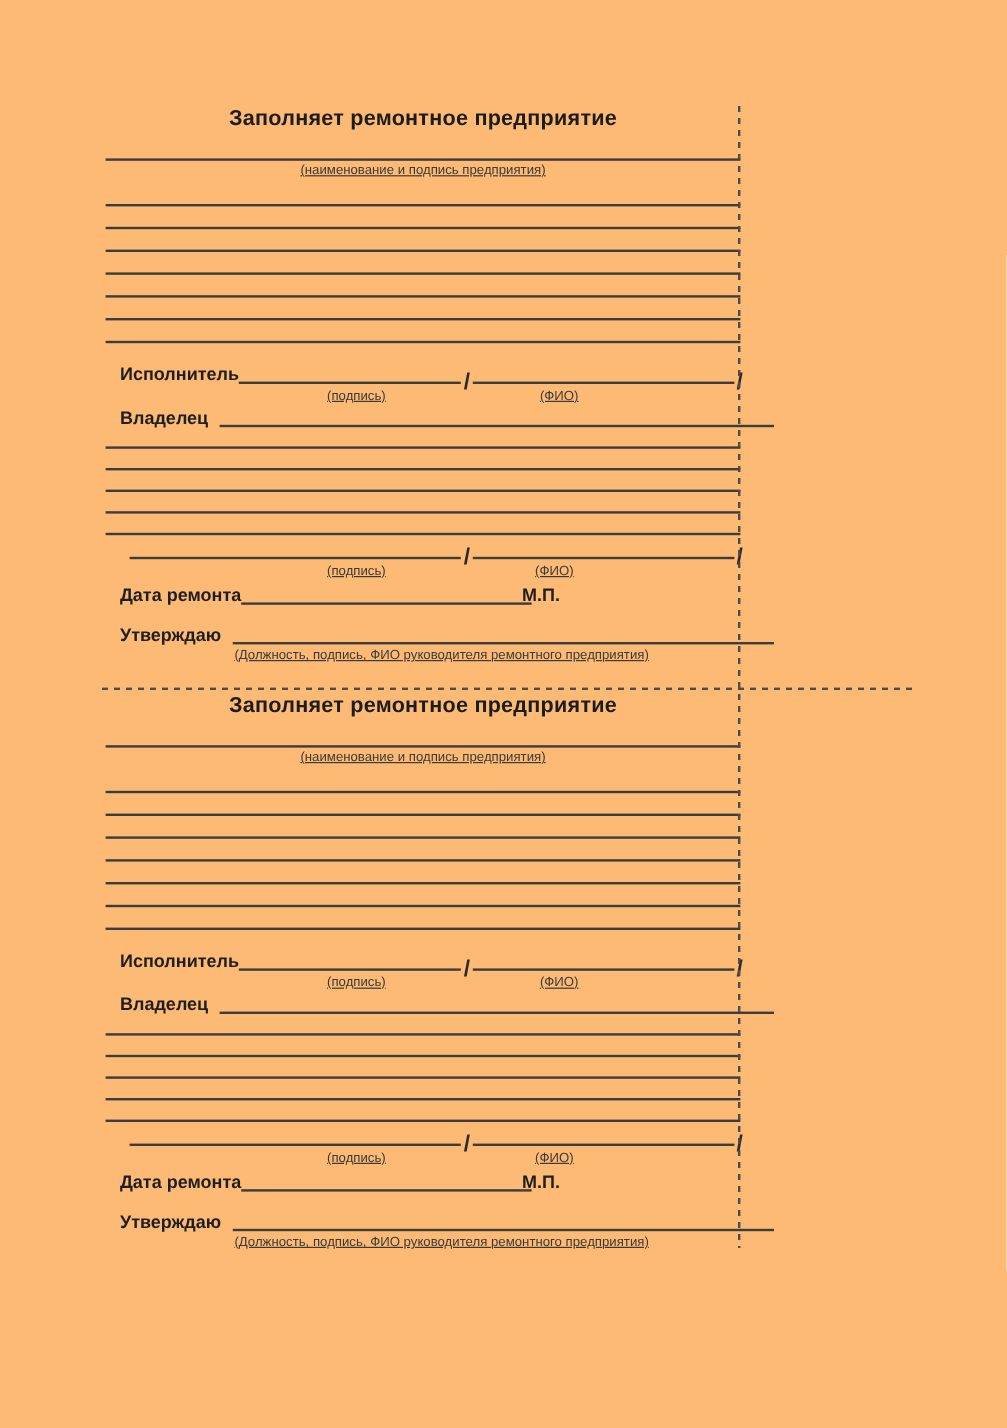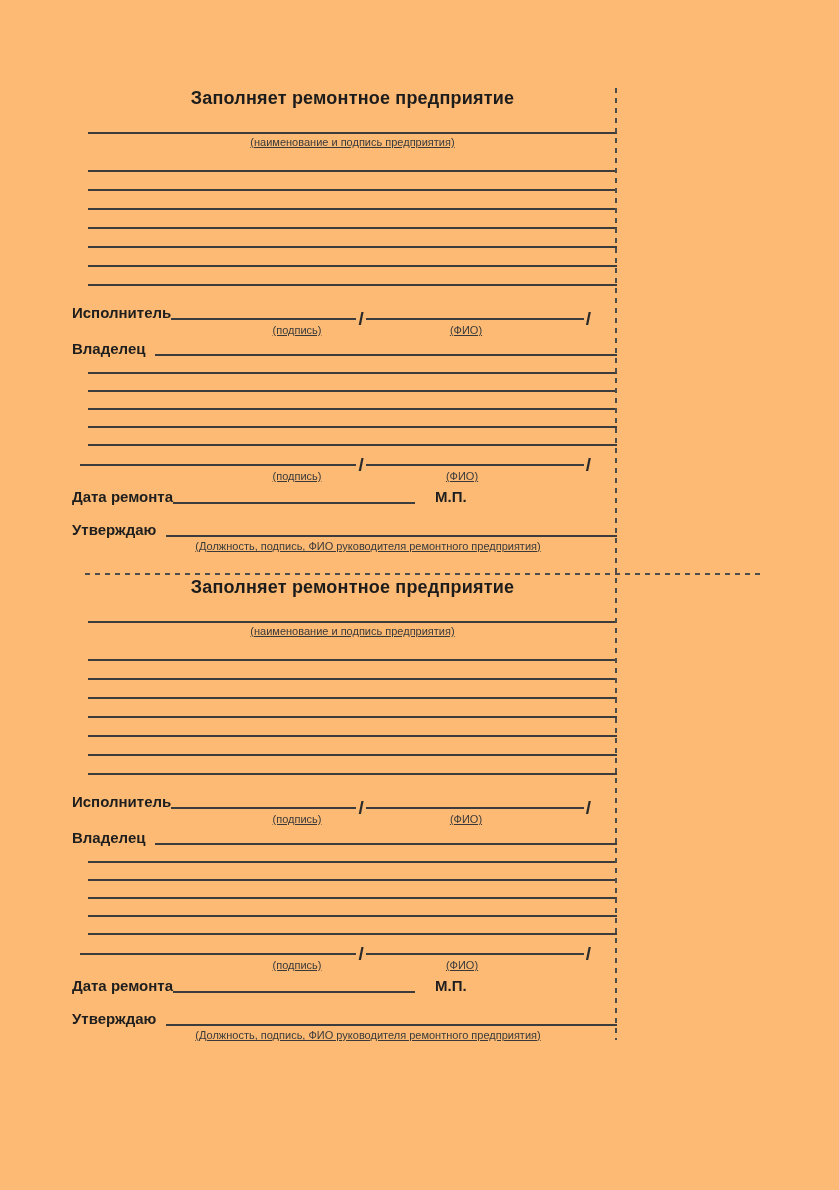--- a/index.html
+++ b/index.html
@@ -19,21 +19,21 @@
   }
   .rule{
     position:absolute;height:0;border-bottom:2px solid #3c3c3c;
   }
   .caption{
     position:absolute;font-size:11px;color:#3a3a3a;text-align:center;
     white-space:nowrap;
     text-decoration:underline;
   }
   .flex-row{
-    position:absolute;display:flex;align-items:flex-end;height:17px;
+    position:absolute;display:flex;align-items:flex-end;height:17px;margin-left:28px;
   }
   .lbl{
     font-size:15px;font-weight:700;color:#1e1e1e;white-space:nowrap;
     line-height:17px;
   }
   .lbl.abs{position:absolute;}
   .wline{
     height:0;border-bottom:2px solid #3c3c3c;align-self:flex-end;
     margin-bottom:1px;
   }

